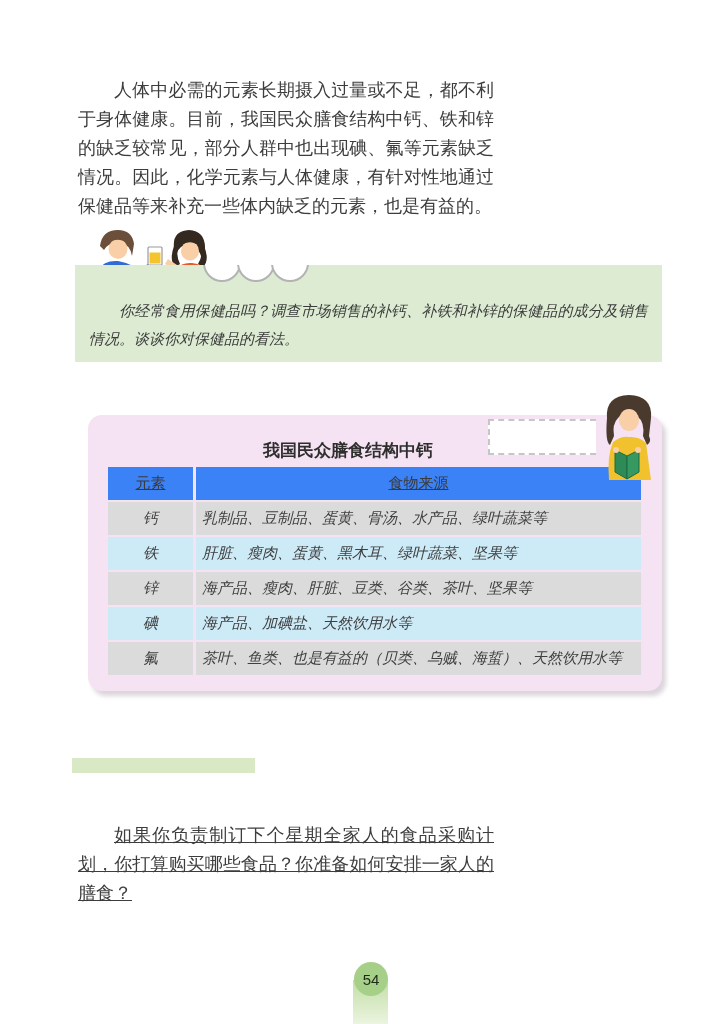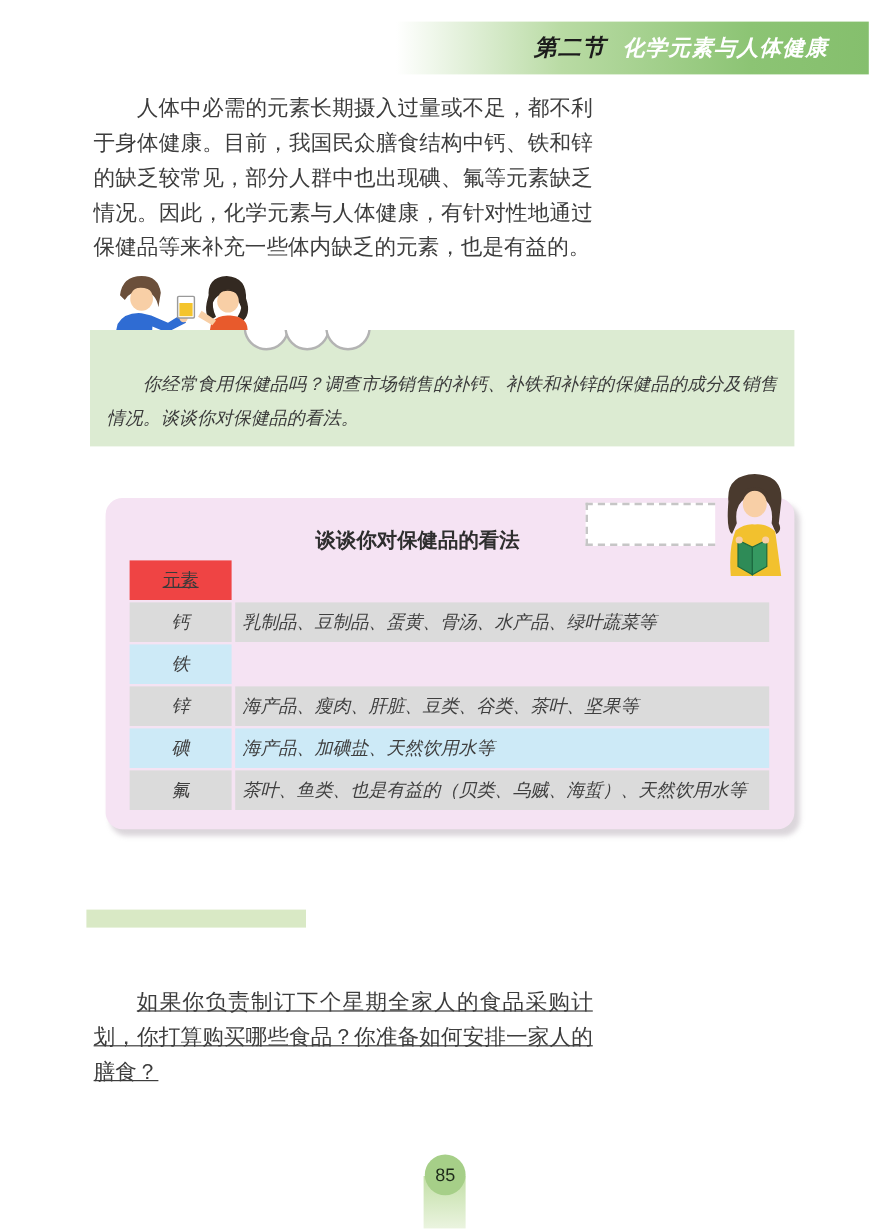--- a/index.html
+++ b/index.html
@@ -14,21 +14,21 @@
   .banner .ttl{font-size:18px;font-weight:bold;font-style:italic;color:#ffffff;letter-spacing:1px;}
 
   
   .para{position:absolute;left:78px;width:416px;font-size:18px;line-height:29px;
         text-align:justify;text-indent:2em;color:#3d3d3d;margin:0;}
   #para-intro{top:76px;}
   #para-question{top:821px;text-decoration:underline;}
   #para-balance{top:869px;}
 
   
-  .activity-box{position:absolute;left:75px;top:275px;width:587px;height:97px;background:#dcebd2;}
+  .activity-box{position:absolute;left:75px;top:265px;width:587px;height:97px;background:#dcebd2;}
   .activity-text{position:absolute;left:14px;right:14px;top:32px;font-size:15px;line-height:28px;
                  font-style:italic;color:#3b3b3b;text-indent:2em;margin:0;text-align:justify;}
   .scallops{position:absolute;left:128px;top:0;width:112px;height:20px;overflow:hidden;}
   .scallops span{position:absolute;top:-21px;width:38px;height:38px;border-radius:50%;
                  background:#ffffff;border:2px solid #b3b3b3;box-sizing:border-box;}
   .scallops .s1{left:0;} .scallops .s2{left:34px;} .scallops .s3{left:68px;}
   .people-illo{position:absolute;left:82px;top:226px;width:150px;height:78px;}
 
   
   .panel{position:absolute;left:88px;top:415px;width:574px;height:276px;background:#f5e3f3;
@@ -38,21 +38,21 @@
                font-family:"Liberation Sans","DejaVu Sans",sans-serif;margin:0;}
   .dash-box{position:absolute;left:400px;top:4px;width:106px;height:32px;background:#ffffff;
             border-top:2px dashed #c6c6c6;border-bottom:2px dashed #c6c6c6;border-left:2px dashed #c6c6c6;}
   .reading-illo{position:absolute;left:593px;top:392px;width:72px;height:92px;z-index:3;}
 
   .ftable{position:absolute;left:20px;top:52px;width:533px;}
   .trow{display:flex;gap:3px;margin-bottom:2px;height:33px;}
   .cell{display:flex;align-items:center;box-sizing:border-box;font-size:15px;color:#3f3f3f;}
   .cell.el{width:85px;justify-content:center;flex:none;}
   .cell.src{flex:1;padding-left:6px;}
-  .thead .cell{background:#ef4444;font-style:normal;justify-content:center;padding-left:0;
+  .thead .cell{background:#3b82f6;font-style:normal;justify-content:center;padding-left:0;
                font-family:"Liberation Sans","DejaVu Sans",sans-serif;font-size:15px;color:#3a3a3a;text-decoration:underline;}
   .tbody .cell{font-style:italic;}
   .tbody .trow:nth-child(odd) .cell{background:#dbdbdb;}
   .tbody .trow:nth-child(even) .cell{background:#cdeaf7;}
 
   
   .sec-head-bar{position:absolute;left:72px;top:758px;width:183px;height:15px;background:#d9e9c5;}
   .sec-head{position:absolute;left:103px;top:745px;font-size:20px;font-weight:bold;color:#1f1f1f;
             letter-spacing:2px;font-family:"Liberation Sans","DejaVu Sans",sans-serif;margin:0;z-index:2;}
 
@@ -61,24 +61,20 @@
             background:linear-gradient(to bottom,#c2dfa6,#ebf4e0);}
   .page-badge{position:absolute;left:354px;top:962px;width:34px;height:34px;border-radius:50%;
               background:#a6cf88;display:flex;align-items:center;justify-content:center;
               font-size:15px;color:#1e2b1a;font-family:"Liberation Sans","DejaVu Sans",sans-serif;}
 </style>
 </head>
 <body>
 
 <div id="page">
 
-  <div class="banner">
-    <span class="sec">第二节</span>
-    <span class="ttl">化学元素与人体健康</span>
-  </div>
 
   <p class="para" id="para-intro">人体中必需的元素长期摄入过量或不足，都不利于身体健康。目前，我国民众膳食结构中钙、铁和锌的缺乏较常见，部分人群中也出现碘、氟等元素缺乏情况。因此，化学元素与人体健康，有针对性地通过保健品等来补充一些体内缺乏的元素，也是有益的。</p>
 
   <svg class="people-illo" viewBox="0 0 150 78">
 
     <path d="M18,20 Q20,4 36,4 Q50,4 52,18 L50,30 Q48,18 38,17 Q26,16 22,24 Z" fill="#6b4f3a"></path>
     <ellipse cx="36" cy="23" rx="9.5" ry="10" fill="#f8cfa6"></ellipse>
     <path d="M25,17 Q36,10 47,18 Q43,12 36,12 Q28,12 25,17 Z" fill="#6b4f3a"></path>
     <path d="M16,44 Q22,34 36,35 L44,37 L58,43 L69,36 L73,43 L57,51 L45,46 L44,66 L16,66 Q13,54 16,44 Z" fill="#2f6cd3"></path>
     <circle cx="71" cy="39" r="3.5" fill="#f8cfa6"></circle>
@@ -99,34 +95,36 @@
   <div class="activity-box">
     <div class="scallops">
       <span class="s1"></span>
         <span class="s2"></span>
         <span class="s3"></span>
     </div>
     <p class="activity-text">你经常食用保健品吗？调查市场销售的补钙、补铁和补锌的保健品的成分及销售情况。谈谈你对保健品的看法。</p>
   </div>
 
   <div class="panel">
-    <p class="panel-title">谈谈你对保健品的看法</p>
+    <p class="panel-title">我国民众膳食结构中钙</p>
     <div class="dash-box"></div>
 
     <div class="ftable">
       <div class="trow thead">
         <div class="cell el">元素</div>
+        <div class="cell src">食物来源</div>
       </div>
       <div class="tbody">
         <div class="trow">
           <div class="cell el">钙</div>
           <div class="cell src">乳制品、豆制品、蛋黄、骨汤、水产品、绿叶蔬菜等</div>
         </div>
         <div class="trow">
           <div class="cell el">铁</div>
+          <div class="cell src">肝脏、瘦肉、蛋黄、黑木耳、绿叶蔬菜、坚果等</div>
         </div>
         <div class="trow">
           <div class="cell el">锌</div>
           <div class="cell src">海产品、瘦肉、肝脏、豆类、谷类、茶叶、坚果等</div>
         </div>
         <div class="trow">
           <div class="cell el">碘</div>
           <div class="cell src">海产品、加碘盐、天然饮用水等</div>
         </div>
         <div class="trow">
@@ -146,15 +144,15 @@
     <path d="M46,58 L34,64 L34,87 L46,80 Z" fill="#359961" stroke="#1c6b40" stroke-width="1"></path>
     <circle cx="23" cy="58" r="3" fill="#f8cfa6"></circle>
     <circle cx="45" cy="58" r="3" fill="#f8cfa6"></circle>
   </svg>
 
   <div class="sec-head-bar"></div>
 
   <p class="para" id="para-question">如果你负责制订下个星期全家人的食品采购计划，你打算购买哪些食品？你准备如何安排一家人的膳食？</p>
 
   <div class="page-bar"></div>
-  <div class="page-badge">85</div>
+  <div class="page-badge">54</div>
 
 </div>
 
 </body></html>

